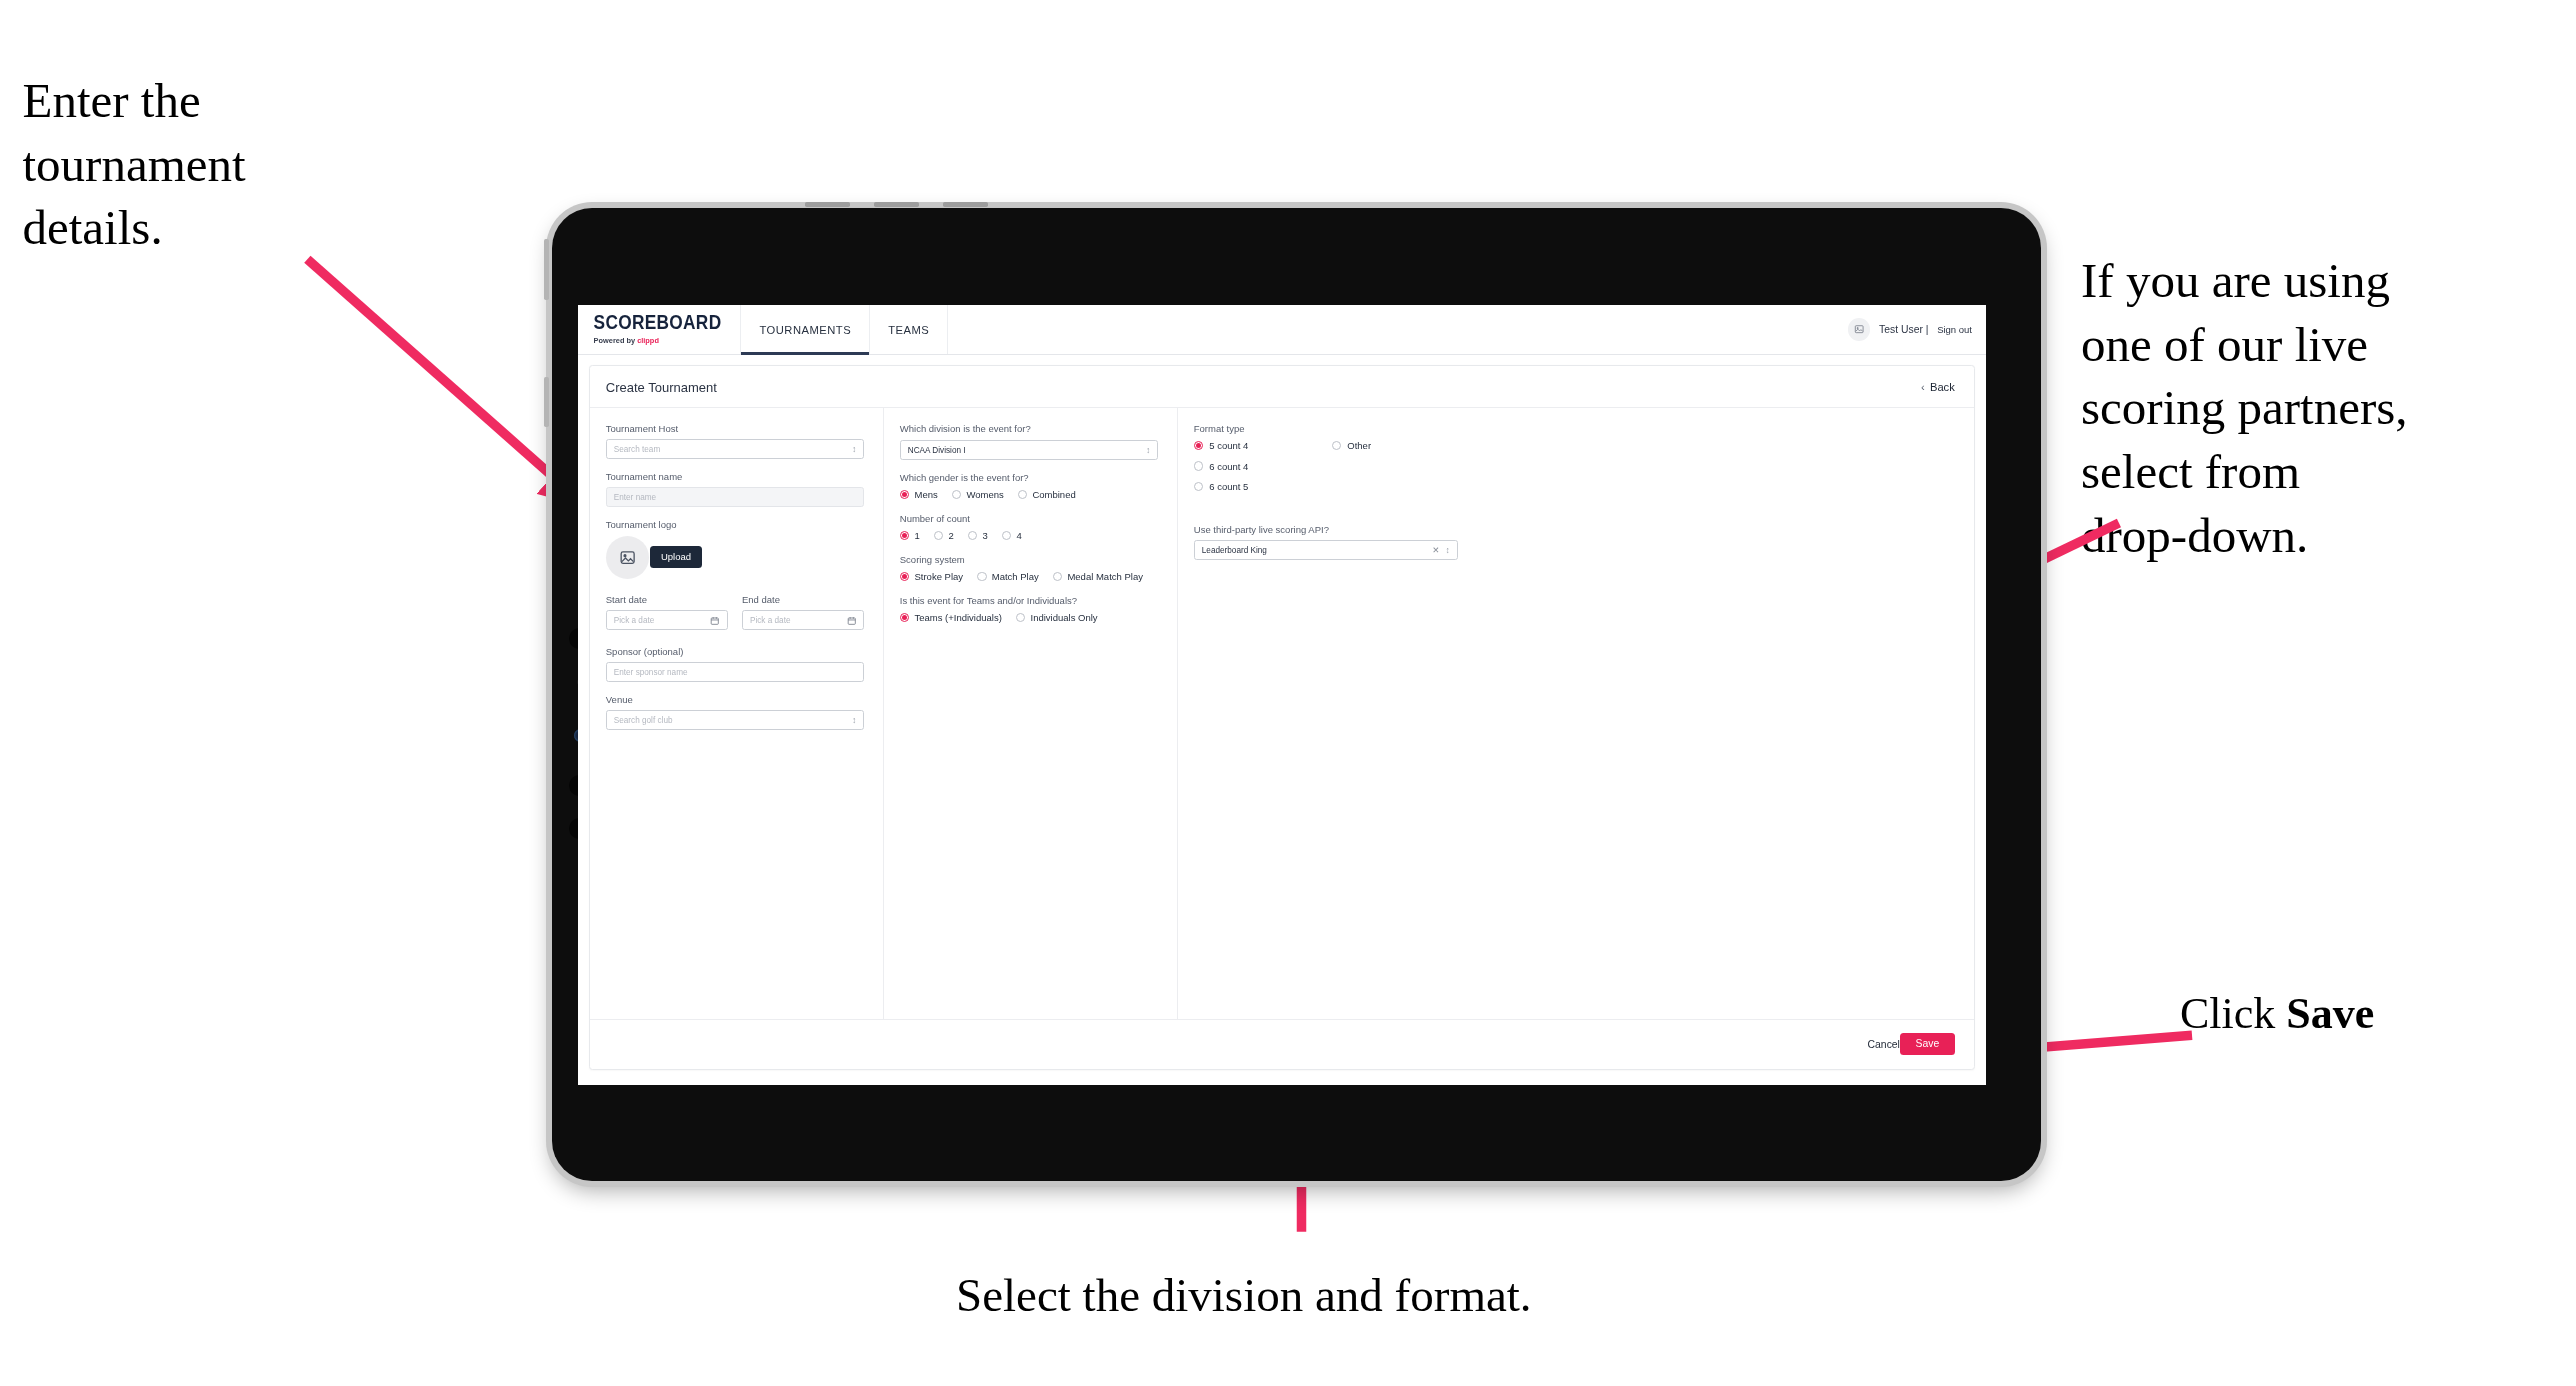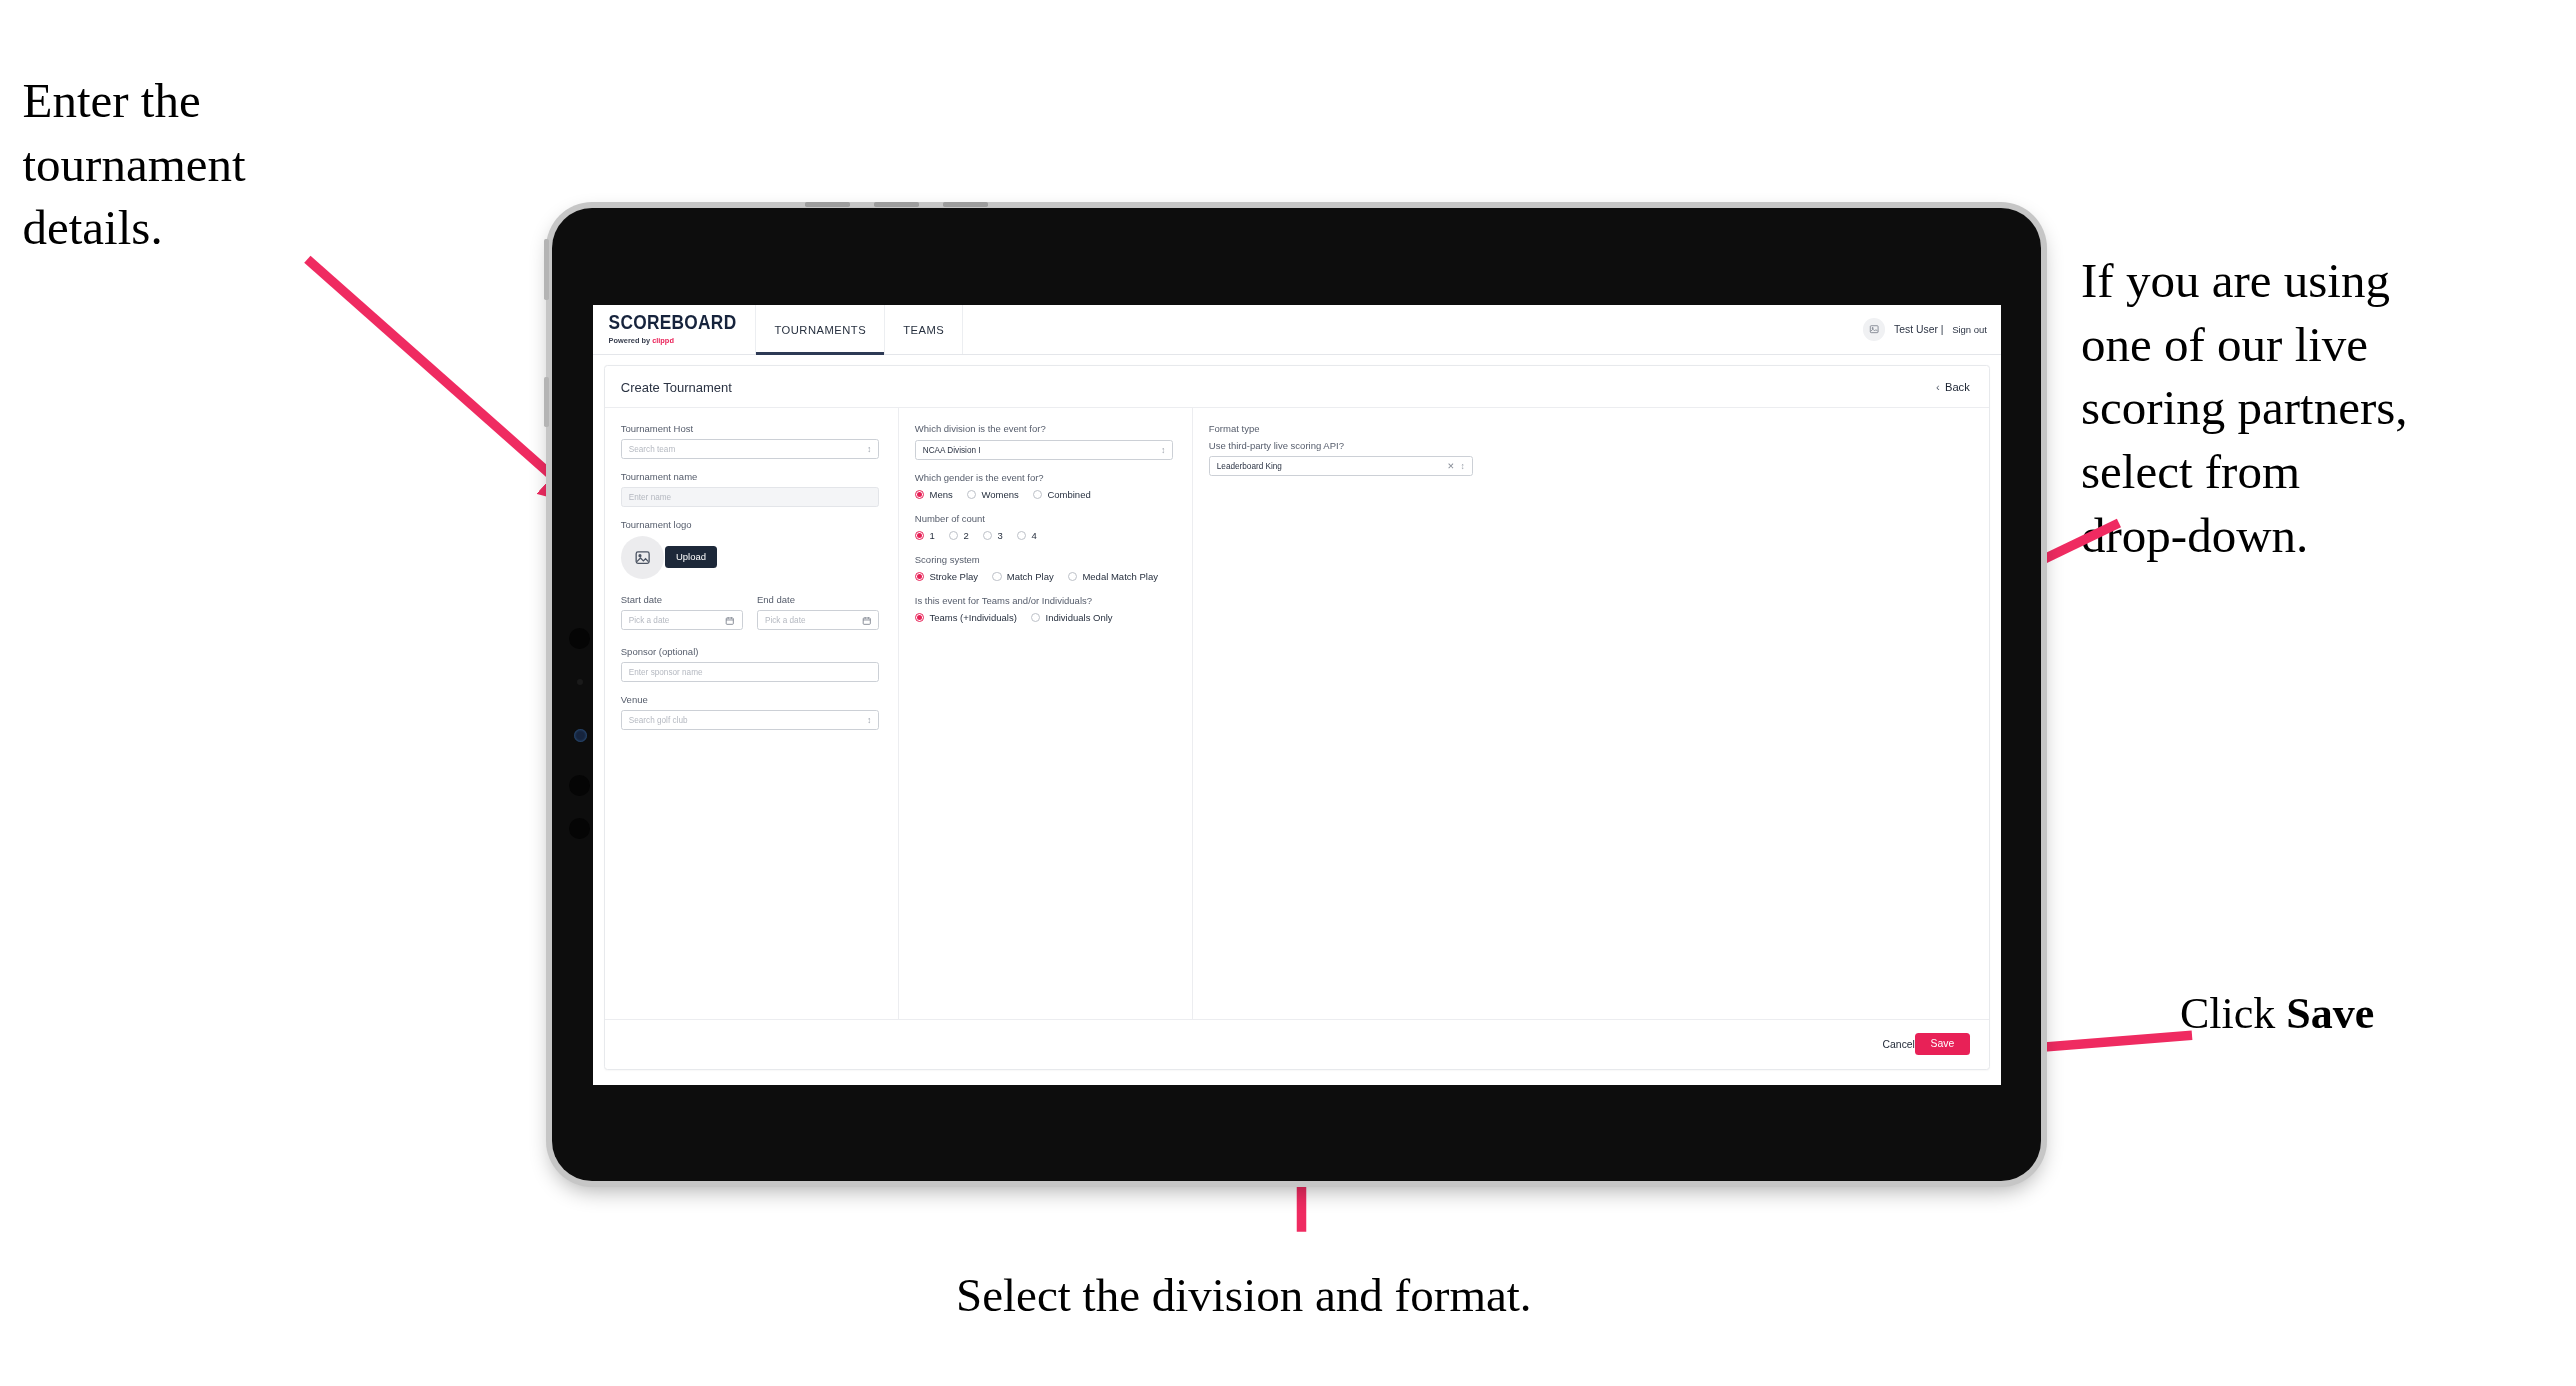--- a/index.html
+++ b/index.html
@@ -50,21 +50,21 @@
   #nub-2 { left: 322px; width: 45px; }
   #nub-3 { left: 391px; width: 45px; }
   
   .edge-strip { position: absolute; left: -7.8px; width: 5.2px; background: #b4b4b4; border-radius: 1.7px; }
   #strip-1 { top: 31px;  height: 61px; }
   #strip-2 { top: 169px; height: 50px; }
 
   
   #screen {
     position: absolute;
-    left: 41px; top: 97px;
+    left: 26px; top: 97px;
     width: 1408px; height: 780px;
     background: #ffffff;
     overflow: hidden;
   }
 
   
   #app-header {
     display: flex; align-items: stretch;
     height: 50px;
     background: #ffffff;
@@ -431,20 +431,44 @@
               </div>
               <div class="radio-opt">
                 <span class="radio"></span>
                 <span>Individuals Only</span>
               </div>
             </div>
           </div>
 
           <div class="col" id="col-3">
             <div class="q-label">Format type</div>
+            <div id="fmt-wrap">
+              <div id="fmt-left">
+                <div class="fmt-item">
+                  <span class="radio on">
+                      <span class="dot"></span>
+                    </span>
+                  <span>5 count 4</span>
+                </div>
+                <div class="fmt-item">
+                  <span class="radio"></span>
+                  <span>6 count 4</span>
+                </div>
+                <div class="fmt-item">
+                  <span class="radio"></span>
+                  <span>6 count 5</span>
+                </div>
+              </div>
+              <div>
+                <div class="fmt-item">
+                  <span class="radio"></span>
+                  <span>Other</span>
+                </div>
+              </div>
+            </div>
 
             <div class="fld-label">Use third-party live scoring API?</div>
             <div class="input filled" style="width:264px;">
               <span>Leaderboard King</span>
               <span class="spacer"></span>
               <span class="clear-x">✕</span>
               <span class="caret">↕</span>
             </div>
           </div>
 

